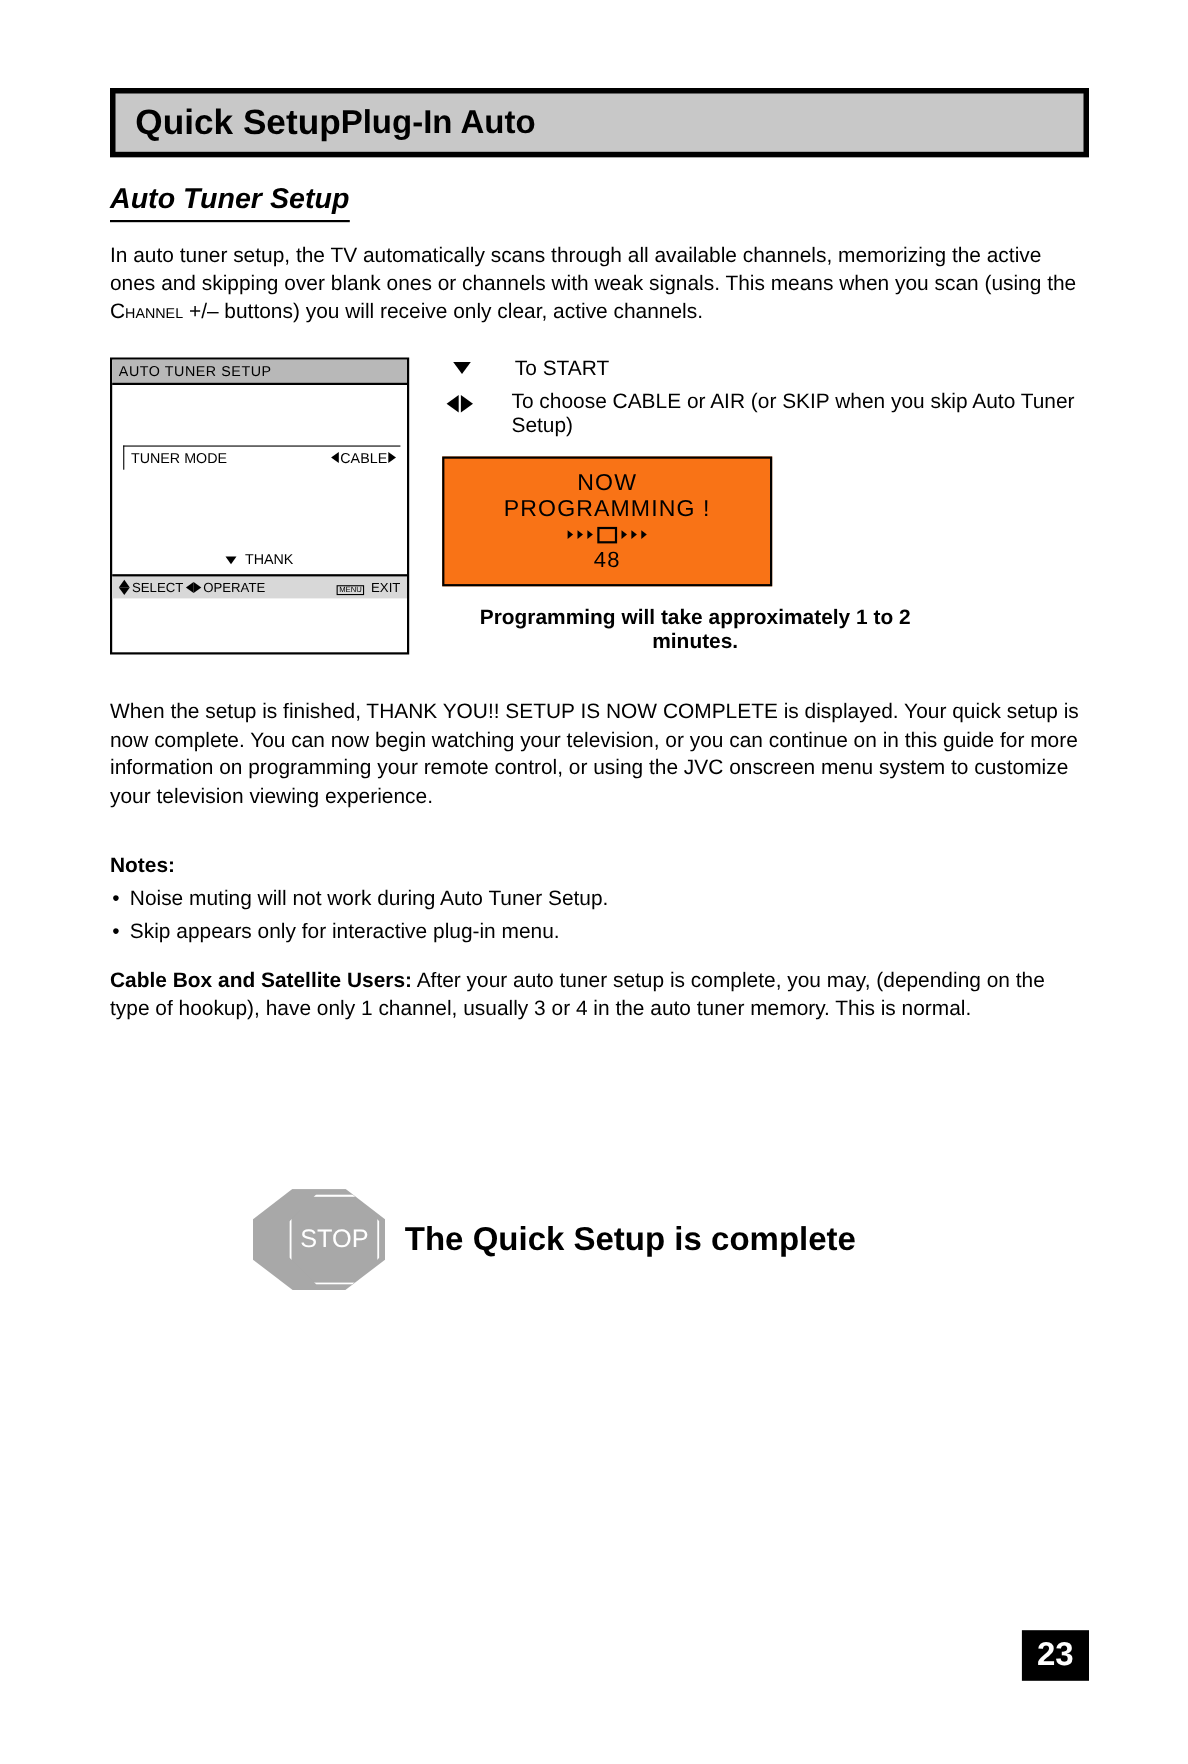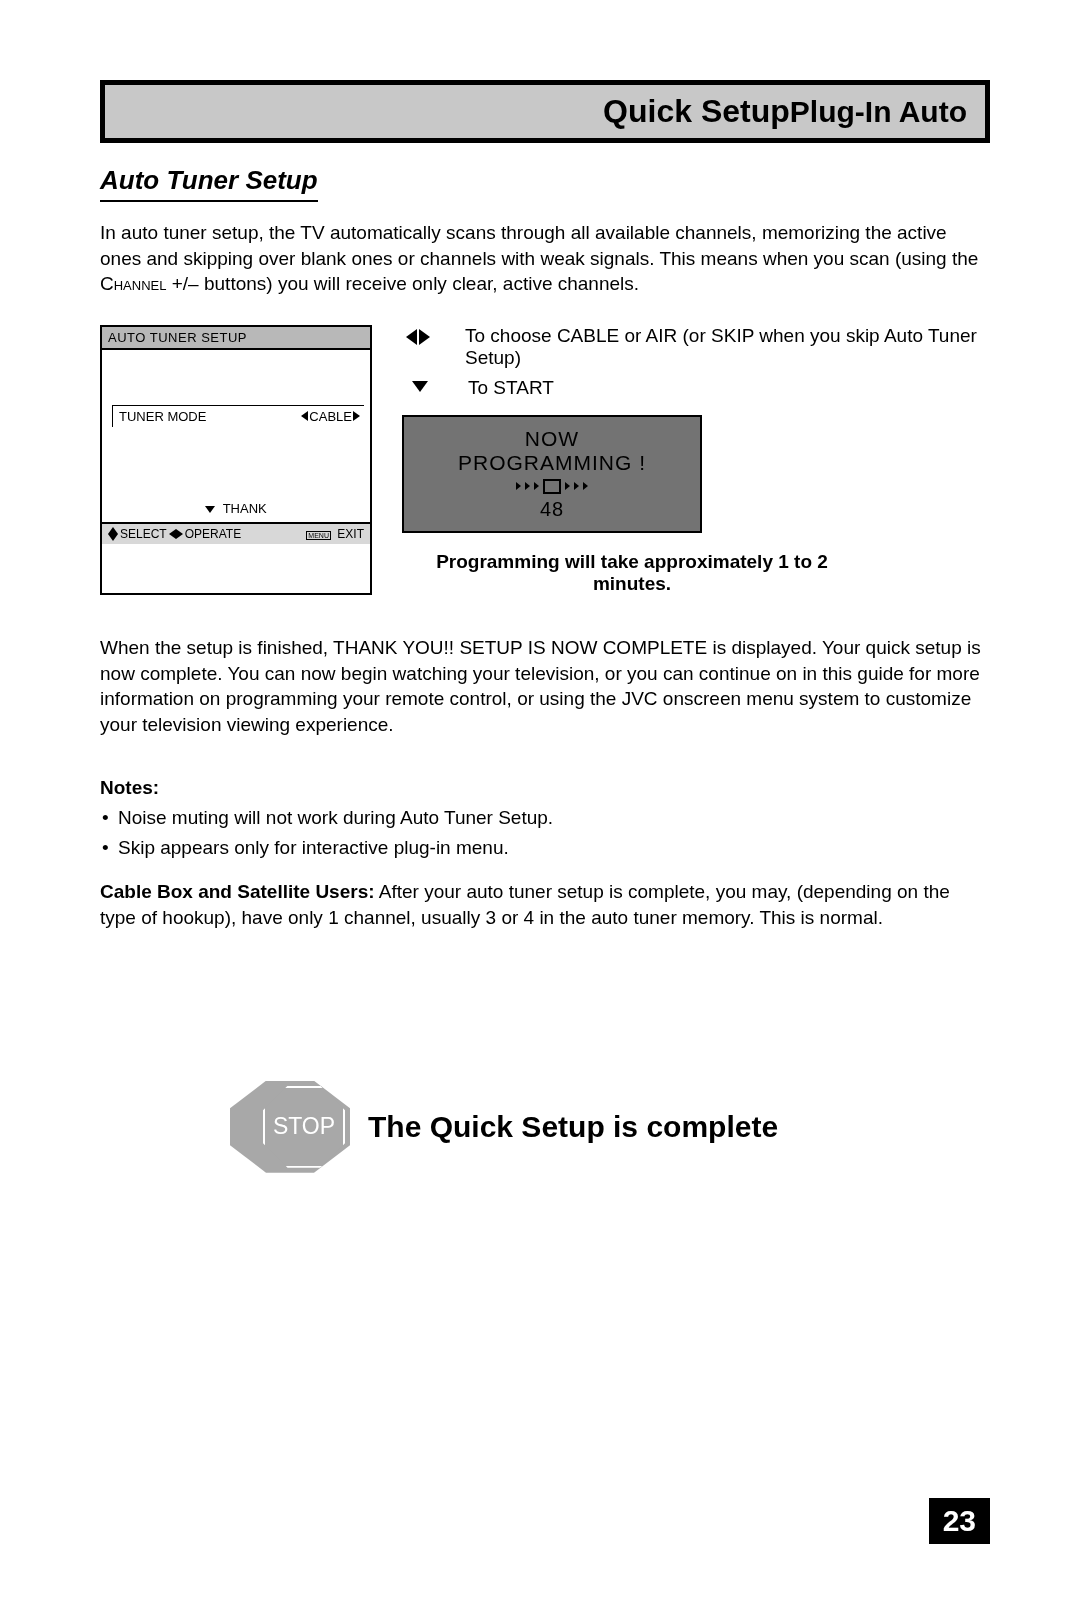--- a/index.html
+++ b/index.html
@@ -13,21 +13,21 @@
     height: 1604px;
     position: relative;
     box-sizing: border-box;
     padding: 80px 90px 60px 100px;
   }
   .header-bar {
     border: 5px solid #000;
     background: #c8c8c8;
     padding: 8px 18px;
     display: flex;
-    justify-content: flex-end;
+    justify-content: flex-start;
     align-items: center;
   }
   .header-left {
     font-size: 32px;
     font-weight: bold;
   }
   .header-right {
     font-size: 30px;
     font-weight: bold;
   }
@@ -176,21 +176,21 @@
     border-left-width: 8px;
     border-right-width: 8px;
     border-top-width: 11px;
     border-top-color: #000;
   }
   
   .prog-box {
     margin-top: 16px;
     margin-left: 0;
     border: 2px solid #000;
-    background: #737373;
+    background: #f97316;
     width: 280px;
     padding: 10px 8px 10px 8px;
     text-align: center;
     font-size: 21px;
     letter-spacing: 1px;
   }
   .prog-num { font-size: 20px; letter-spacing: 1px; margin-top: 4px; }
   .prog-anim {
     display: flex;
     justify-content: center;
@@ -270,21 +270,21 @@
     font-family: Arial, sans-serif;
     box-sizing: border-box;
   }
   .stop-text {
     font-size: 30px;
     font-weight: bold;
   }
   .page-num {
     position: absolute;
     right: 90px;
-    bottom: 60px;
+    bottom: 76px;
     background: #000;
     color: #fff;
     font-weight: bold;
     font-size: 30px;
     padding: 6px 14px;
   }
 </style>
 </head>
 <body>
 
@@ -335,30 +335,30 @@
         <span>
           <span class="menu-tag">MENU</span>
           <span>EXIT</span>
         </span>
       </div>
     </div>
 
     <div class="instructions">
       <div class="instr-row">
         <div class="instr-icon">
+          <span class="tri tri-down"></span>
+        </div>
+        <div>To START</div>
+      </div>
+      <div class="instr-row">
+        <div class="instr-icon">
           <span class="tri tri-left"></span>
             <span class="tri tri-right"></span>
         </div>
         <div>To choose CABLE or AIR (or SKIP when you skip Auto Tuner Setup)</div>
-      </div>
-      <div class="instr-row">
-        <div class="instr-icon">
-          <span class="tri tri-down"></span>
-        </div>
-        <div>To START</div>
       </div>
 
       <div class="prog-box">
         <div>NOW</div>
         <div>PROGRAMMING !</div>
         <div class="prog-anim">
           <span class="smtri"></span>
             <span class="smtri"></span>
             <span class="smtri"></span>
           <span class="sq"></span>

